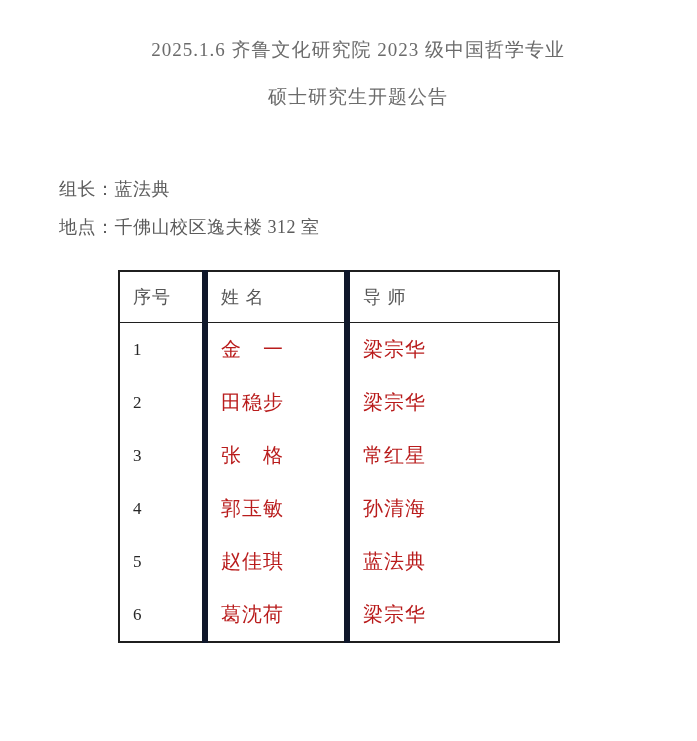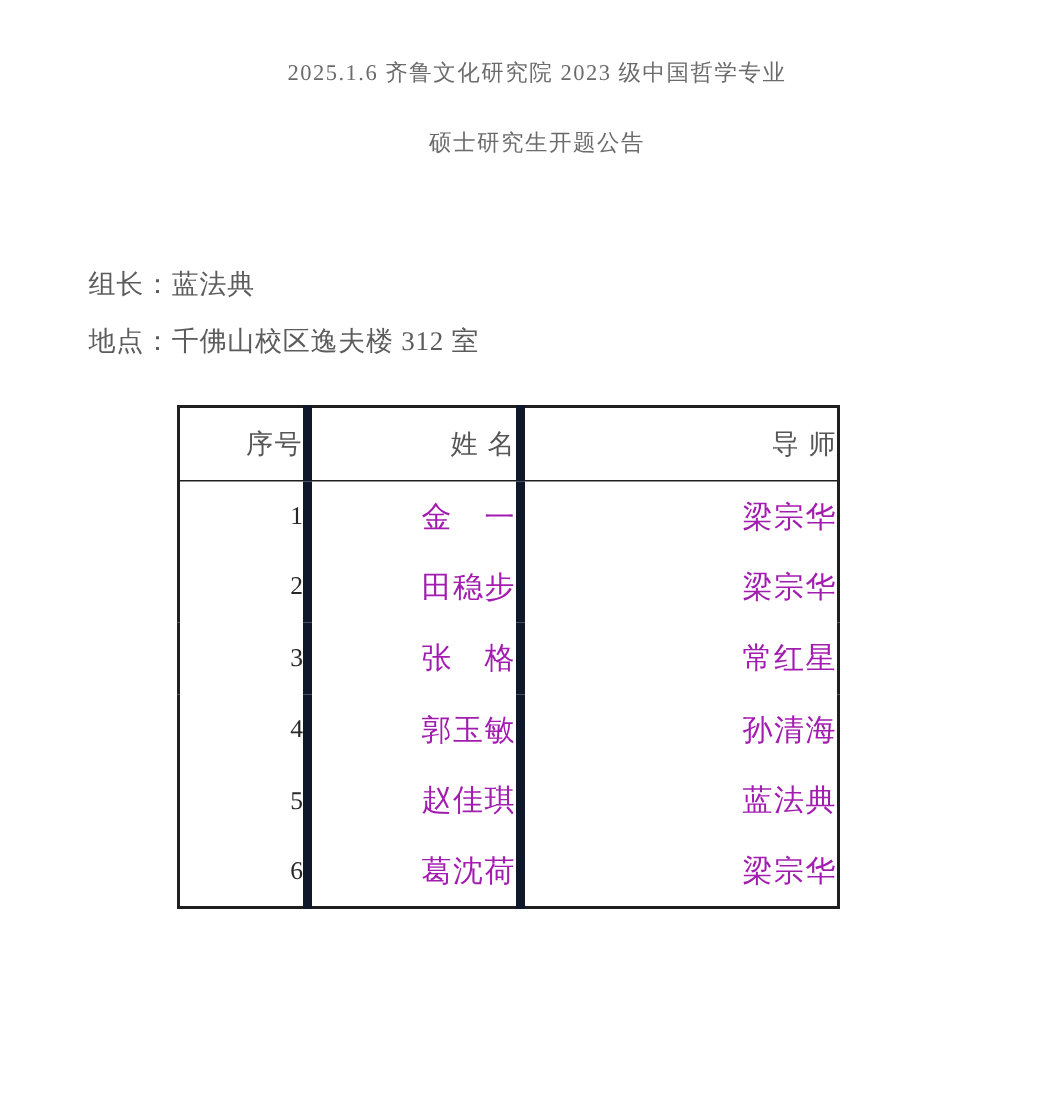--- a/index.html
+++ b/index.html
@@ -8,21 +8,21 @@
     position: relative;
     width: 697px;
     height: 741px;
     background: #ffffff;
     font-family: "Liberation Serif", "DejaVu Serif", serif;
     overflow: hidden;
   }
   .doc-title {
     padding-top: 26px;
     text-align: center;
-    font-size: 15px;
+    font-size: 19px;
     font-weight: normal;
     letter-spacing: 1px;
     color: #6b6b6b;
     line-height: 47px;
     margin: 0;
     padding-left: 19px;
   }
   .info-list {
     margin: 50px 16px 0 59px;
     font-size: 18px;
@@ -33,43 +33,43 @@
   .info-label { }
   .info-value { }
   .roster-table {
     border-collapse: collapse;
     table-layout: fixed;
     margin: 24px 0 0 118px;
     width: 440px;
     border: 2px solid #1f1f1f;
   }
   .roster-table th, .roster-table td {
-    padding: 0;
-    text-align: right;
+    padding: 13px;
+    text-align: left;
     vertical-align: middle;
   }
   .roster-table th {
     height: 49px;
     font-weight: normal;
     font-size: 18px;
     color: #565656;
     letter-spacing: 1px;
     border-bottom: 1px solid #1f1f1f;
   }
   .roster-table td { height: 47.5px; }
   .col-divider { border-left: 6px solid #0f172a; }
   .cell-no {
     font-family: "Liberation Serif", "DejaVu Serif", serif;
     font-size: 17px;
     color: #272727;
   }
   .cell-name, .cell-advisor {
     font-family: "Liberation Sans", "DejaVu Sans", sans-serif;
     font-size: 20px;
-    color: #a21caf;
+    color: #b91c1c;
     letter-spacing: 1px;
   }
   .note-line {
     margin: 13px 0 0 57px;
     font-size: 18px;
     color: #5c5c5c;
     letter-spacing: 0.5px;
     line-height: 22px;
     white-space: pre;
   }

